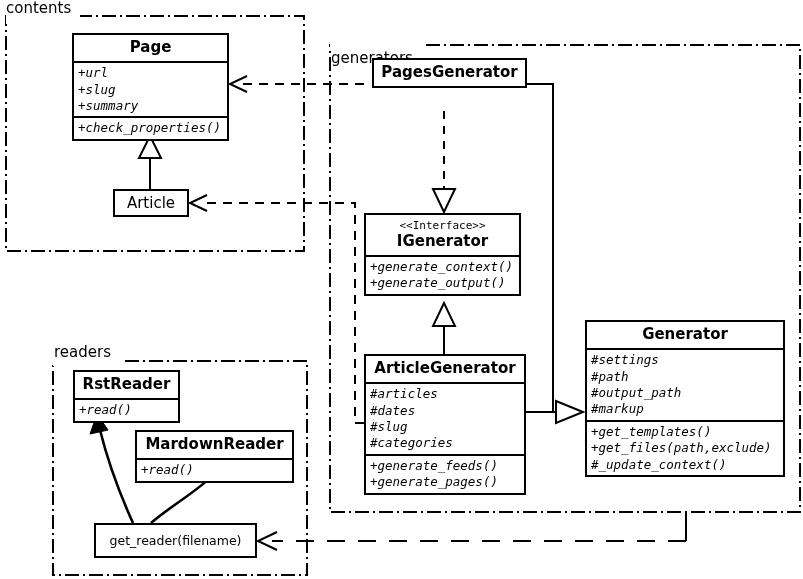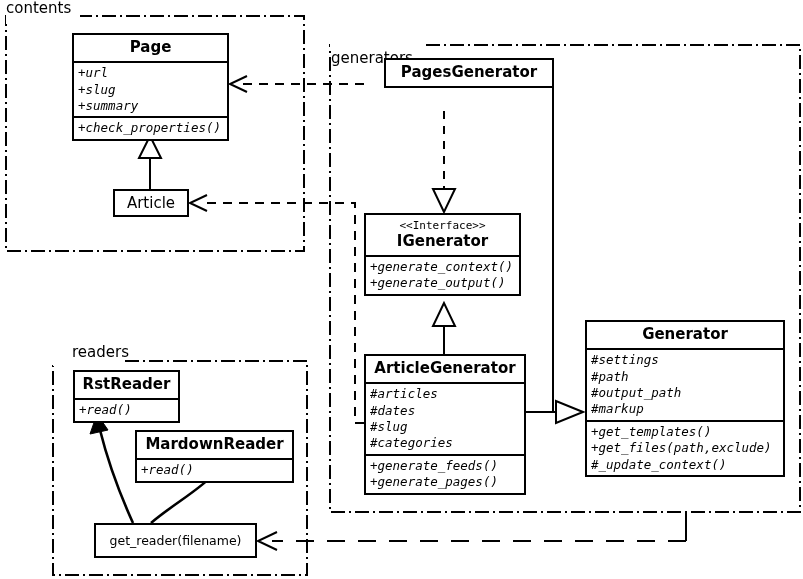--- a/index.html
+++ b/index.html
@@ -172,39 +172,39 @@
     <g>
       <path d="M 151,523 C 173,504 200,490 216,472" fill="none" stroke="#000000" stroke-width="2.6"></path>
       <polygon points="227,459 209,466 222,476" fill="#000000" stroke="#000000" stroke-width="1"></polygon>
     </g>
   </svg>
 
   <div class="package-label" style="left:6px; top:1px;">contents</div>
 
   <div class="package-label" style="left:331px; top:19px;margin-top:32px;">generators</div>
 
-  <div class="package-label" style="left:72px; top:345px;">readers</div>
+  <div class="package-label" style="left:54px; top:345px;">readers</div>
 
   <div class="uml-class" style="left:72px; top:33px; width:157px;">
     <div class="uml-title">Page</div>
     <div class="uml-compartment">
       <div class="uml-member">+url</div>
       <div class="uml-member">+slug</div>
       <div class="uml-member">+summary</div>
     </div>
     <div class="uml-compartment">
       <div class="uml-member">+check_properties()</div>
     </div>
   </div>
 
   <div class="simple-box bold-label" style="left:113px; top:189px; width:76px; height:28px;">
     <span>Article</span>
   </div>
 
-  <div class="uml-class" style="left:384px; top:58px; width:170px;">
+  <div class="uml-class" style="left:372px; top:58px; width:155px;">
     <div class="uml-title">PagesGenerator</div>
   </div>
 
   <div class="uml-class" style="left:364px; top:213px; width:157px;">
     <div class="uml-title">
       <span class="uml-stereotype">&lt;&lt;Interface&gt;&gt;</span>
       <span>IGenerator</span>
     </div>
     <div class="uml-compartment">
       <div class="uml-member">+generate_context()</div>

